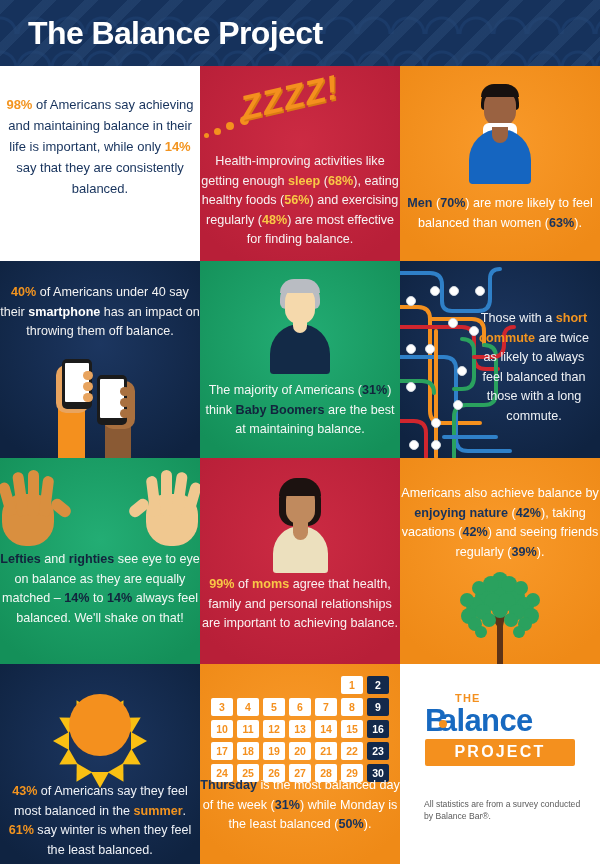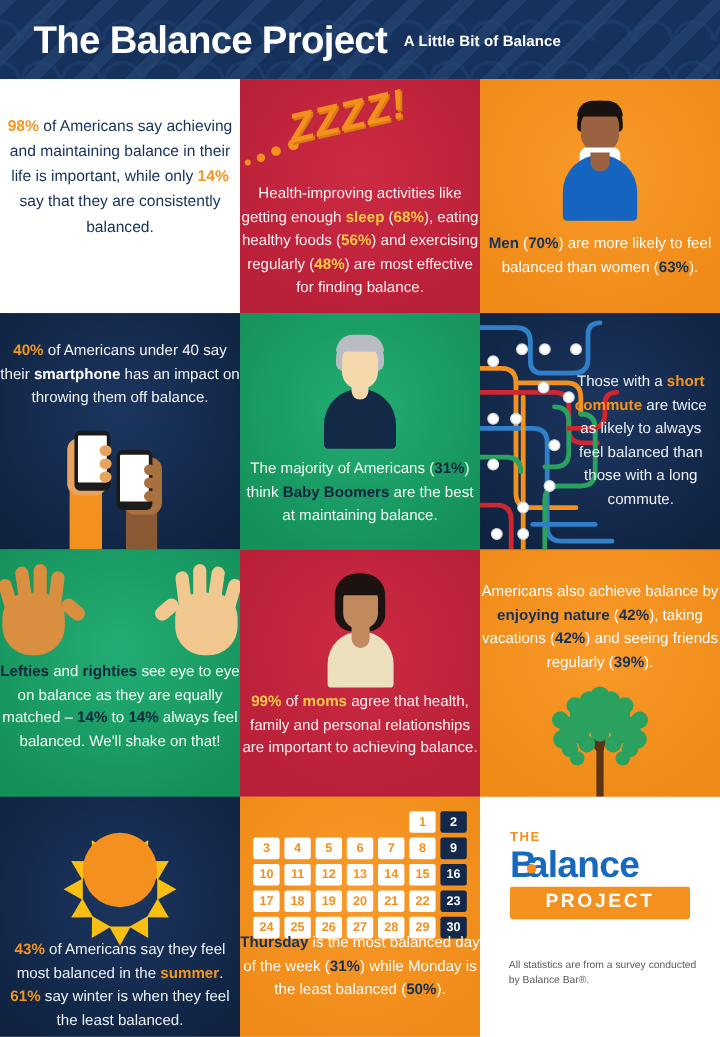--- a/index.html
+++ b/index.html
@@ -158,21 +158,21 @@
   .day.hl    { background: #13294b; color: #ffffff; }
   .day.empty { background: transparent; }
   .cell11 .txt { top: 112px; color: #ffffff; }
   .cell11 .n { color: #16325c; }
 
   
   .cell12 { background: #ffffff; }
   .logo { position: absolute; top: 28px; left: 50%; transform: translateX(-50%); width: 150px; }
   .logo-the {
     color: #f4901e; font-size: 11px; font-weight: bold;
-    letter-spacing: 1.2px; line-height: 12px;
+    letter-spacing: 1.2px; margin-left: 30px; line-height: 12px;
   }
   .logo-balance {
     color: #1769c0; font-size: 31px; font-weight: bold;
     letter-spacing: -.6px; line-height: 33px;
   }
   .logo-balance .dot {
     display: inline-block; width: 8px; height: 8px; border-radius: 50%;
     background: #f4901e; vertical-align: 3px; margin: 0 -7px 0 -8px;
     position: relative; z-index: 3;
   }
@@ -190,21 +190,20 @@
 </head>
 <body>
 
 <div id="poster">
 
   <div class="header">
     <div class="pattern"></div>
     <div class="pattern2"></div>
     <div class="hdr-title">The Balance Project</div>
     <div class="hdr-sub">
-      <div>A Little Bit of Balance</div>
     </div>
   </div>
 
   <div class="grid">
 
     <div class="cell cell1 c-white">
       <div class="txt t-dark">
         <span class="o">98%</span><span> of Americans say achieving and maintaining balance in their life is important, while only </span><span class="o">14%</span><span> say that they are consistently balanced.</span>
       </div>
     </div>

